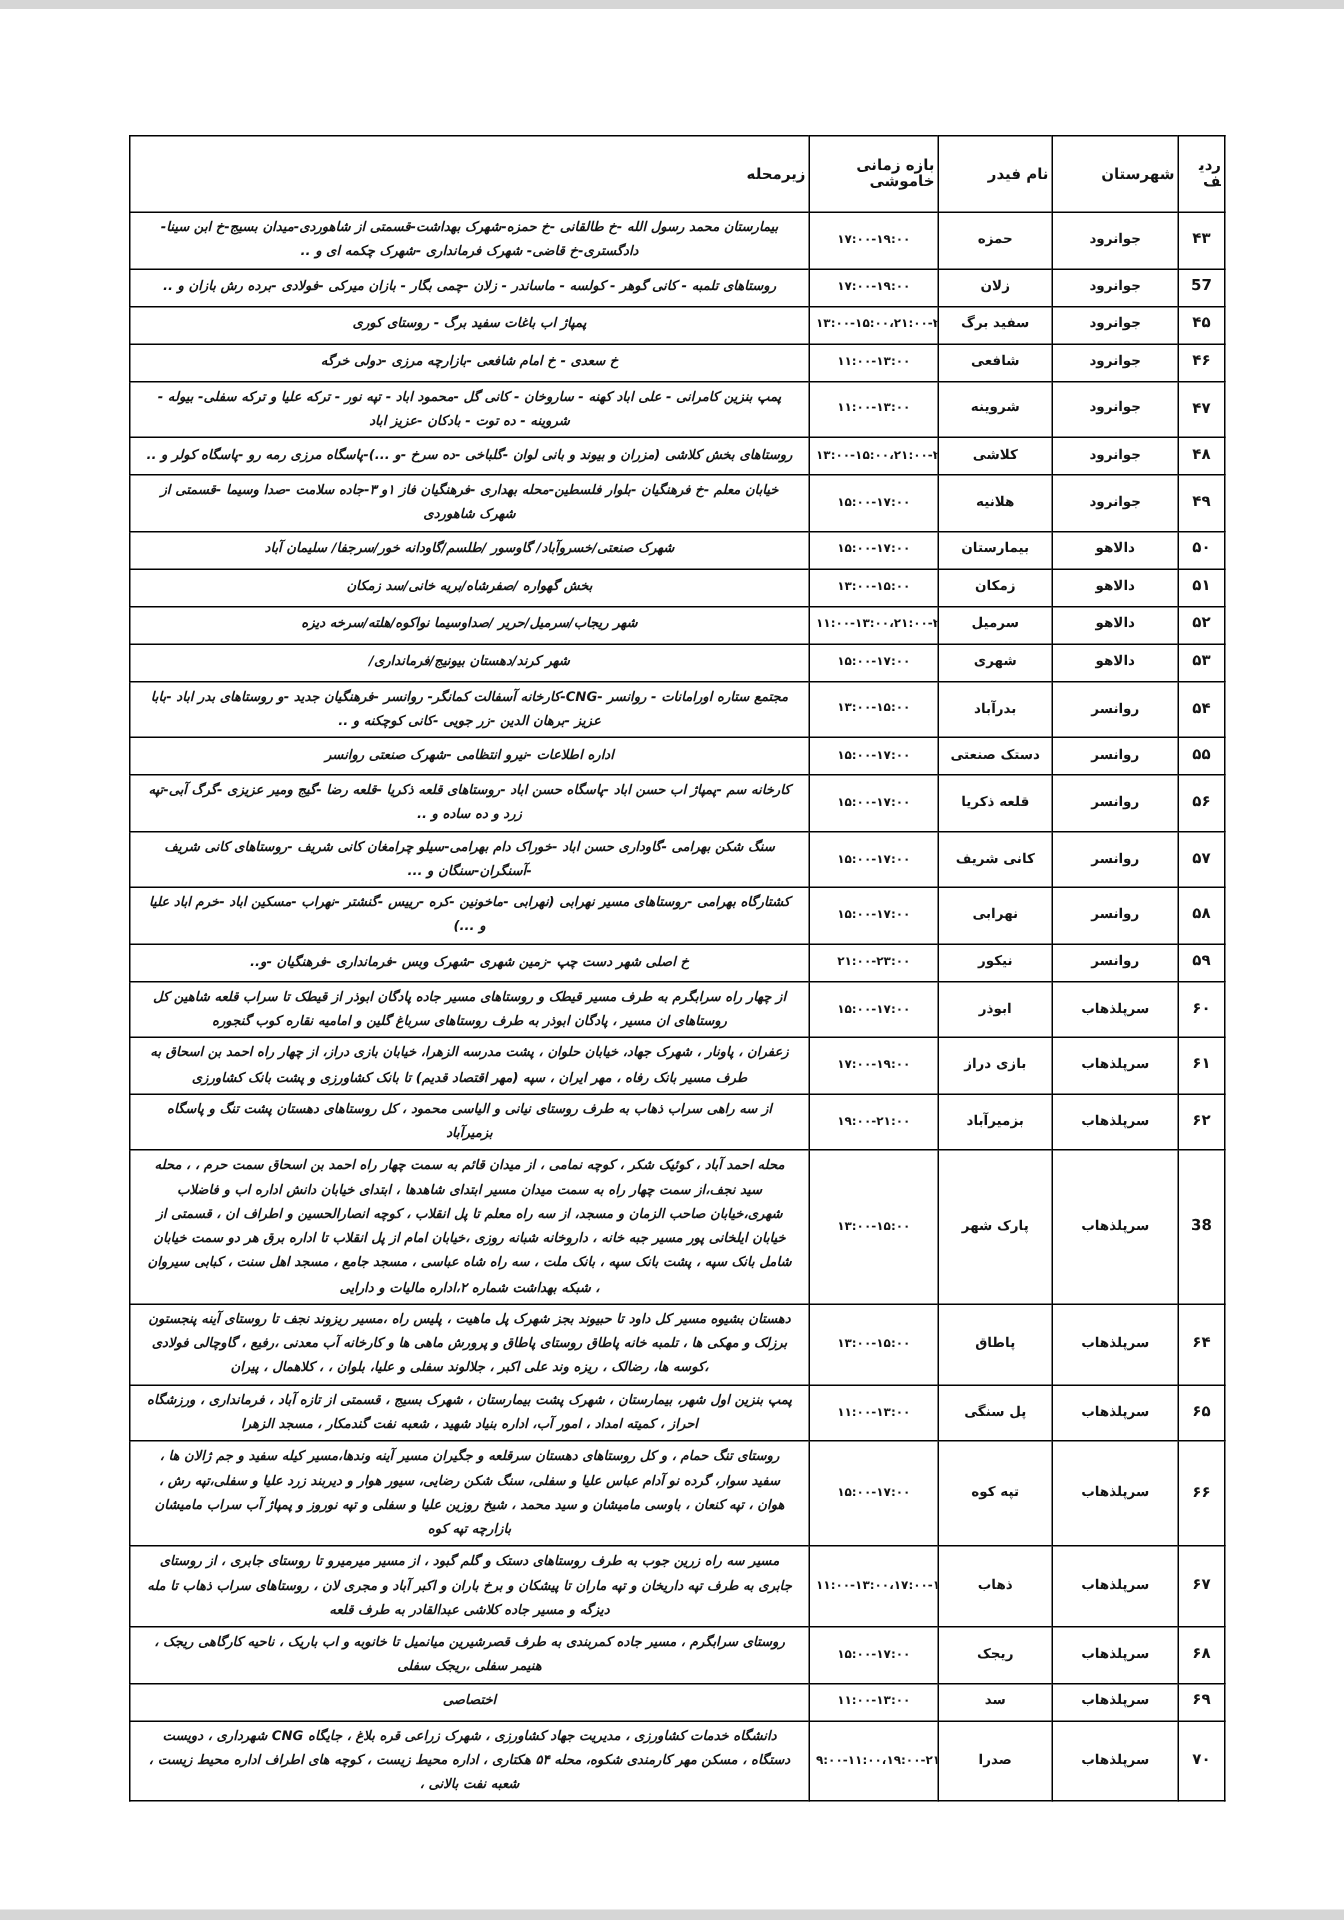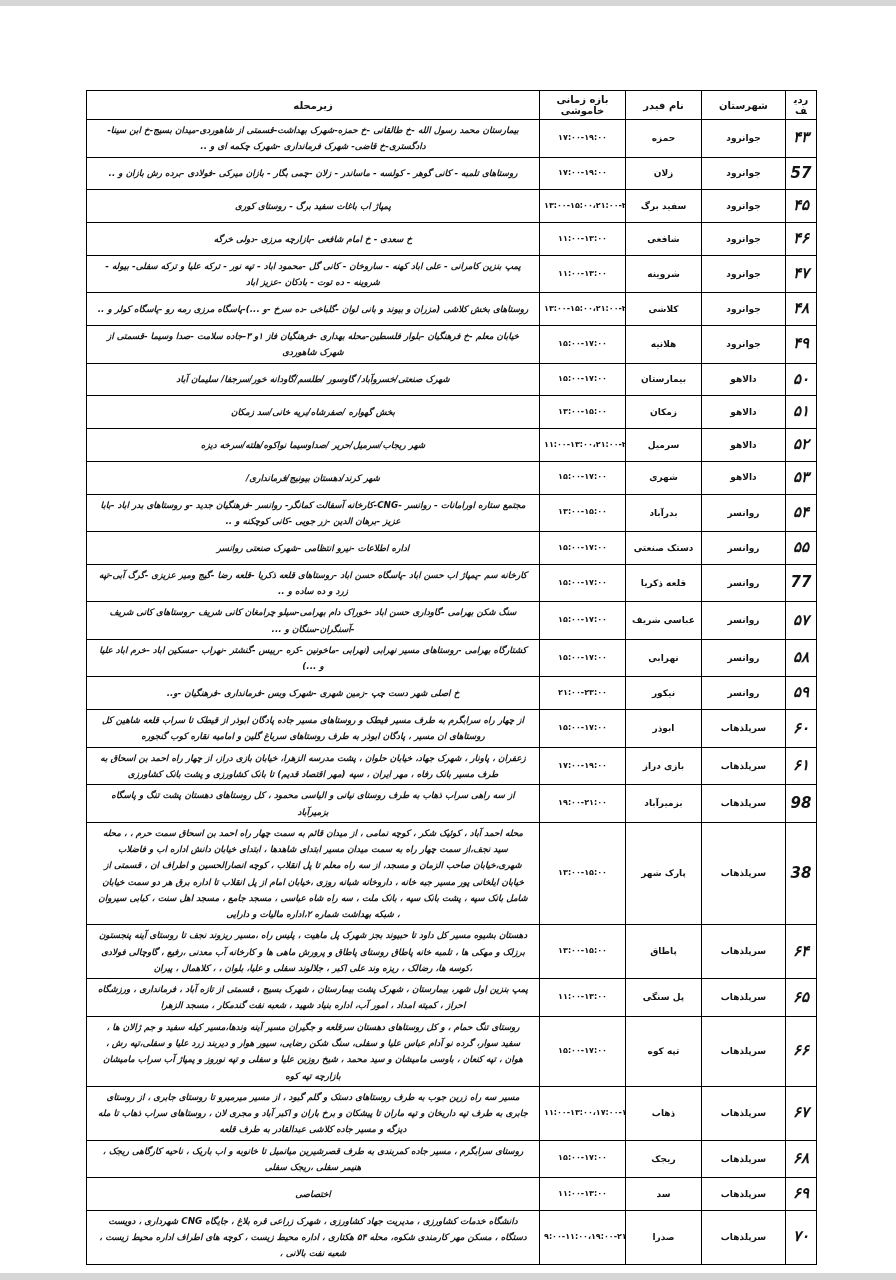--- a/index.html
+++ b/index.html
@@ -16,29 +16,29 @@
     border-collapse:collapse;direction:rtl;table-layout:fixed;
     background:#fff;
   }
   .outage th,.outage td{
     border:1px solid #000;
     font-weight:bold;color:#141414;
     text-align:center;vertical-align:middle;
     padding:2px 4px;
     word-wrap:break-word;
   }
-  .outage th{font-size:10px;height:20px;padding:3px 2px;}
+  .outage th{font-size:10px;height:20px;padding:14px 2px;text-align:right;}
   .outage td{font-size:9px;line-height:1.85;height:20px;}
   .outage td.area{padding:2px 9px;font-size:8.8px;font-style:italic;}
   .outage td.time{
     direction:ltr;unicode-bidi:isolate;
     font-size:8px;letter-spacing:-0.2px;white-space:nowrap;
     overflow:hidden;
   }
-  .outage td.ridx{font-size:15px;font-style:italic;}
+  .outage td.ridx{font-size:10px;}
 </style>
 </head>
 <body>
 
 <div class="scan-edge top"></div>
 <div class="scan-edge bottom"></div>
 
 <table class="outage">
   <colgroup>
     <col style="width:31px">
@@ -142,30 +142,30 @@
         <td class="area">مجتمع ستاره اورامانات - روانسر -CNG-کارخانه آسفالت کمانگر- روانسر -فرهنگیان جدید -و روستاهای بدر اباد -بابا عزیز -برهان الدین -زر جویی -کانی کوچکنه و ..</td>
       </tr>
       <tr>
         <td class="ridx">۵۵</td>
         <td>روانسر</td>
         <td>دستک صنعتی</td>
         <td class="time">۱۵:۰۰-۱۷:۰۰</td>
         <td class="area">اداره اطلاعات -نیرو انتظامی -شهرک صنعتی روانسر</td>
       </tr>
       <tr>
-        <td class="ridx">77</td>
+        <td class="ridx">۵۶</td>
         <td>روانسر</td>
         <td>قلعه ذکریا</td>
         <td class="time">۱۵:۰۰-۱۷:۰۰</td>
         <td class="area">کارخانه سم -پمپاژ اب حسن اباد -پاسگاه حسن اباد -روستاهای قلعه ذکریا -قلعه رضا -گیج ومیر عزیزی -گرگ آبی-تپه زرد و ده ساده و ..</td>
       </tr>
       <tr>
         <td class="ridx">۵۷</td>
         <td>روانسر</td>
-        <td>عباسی شریف</td>
+        <td>کانی شریف</td>
         <td class="time">۱۵:۰۰-۱۷:۰۰</td>
         <td class="area">سنگ شکن بهرامی -گاوداری حسن اباد -خوراک دام بهرامی-سیلو چرامغان کانی شریف -روستاهای کانی شریف -آسنگران-سنگان و ...</td>
       </tr>
       <tr>
         <td class="ridx">۵۸</td>
         <td>روانسر</td>
         <td>نهرابی</td>
         <td class="time">۱۵:۰۰-۱۷:۰۰</td>
         <td class="area">کشتارگاه بهرامی -روستاهای مسیر نهرابی (نهرابی -ماخونین -کره -رییس -گنشتر -نهراب -مسکین اباد -خرم اباد علیا و ...)</td>
       </tr>
@@ -184,21 +184,21 @@
         <td class="area">از چهار راه سرابگرم به طرف مسیر قیطک و روستاهای مسیر جاده پادگان ابوذر از قیطک تا سراب قلعه شاهین کل روستاهای ان مسیر ، پادگان ابوذر به طرف روستاهای سرباغ گلین و امامیه نقاره کوب گنجوره</td>
       </tr>
       <tr>
         <td class="ridx">۶۱</td>
         <td>سرپلذهاب</td>
         <td>بازی دراز</td>
         <td class="time">۱۷:۰۰-۱۹:۰۰</td>
         <td class="area">زعفران ، پاونار ، شهرک جهاد، خیابان حلوان ، پشت مدرسه الزهرا، خیابان بازی دراز، از چهار راه احمد بن اسحاق به طرف مسیر بانک رفاه ، مهر ایران ، سپه (مهر اقتصاد قدیم) تا بانک کشاورزی و پشت بانک کشاورزی</td>
       </tr>
       <tr>
-        <td class="ridx">98</td>
+        <td class="ridx">۶۲</td>
         <td>سرپلذهاب</td>
         <td>بزمیرآباد</td>
         <td class="time">۱۹:۰۰-۲۱:۰۰</td>
         <td class="area">از سه راهی سراب ذهاب به طرف روستای نیانی و الیاسی محمود ، کل روستاهای دهستان پشت تنگ و پاسگاه بزمیرآباد</td>
       </tr>
       <tr>
         <td class="ridx">38</td>
         <td>سرپلذهاب</td>
         <td>پارک شهر</td>
         <td class="time">۱۳:۰۰-۱۵:۰۰</td>

